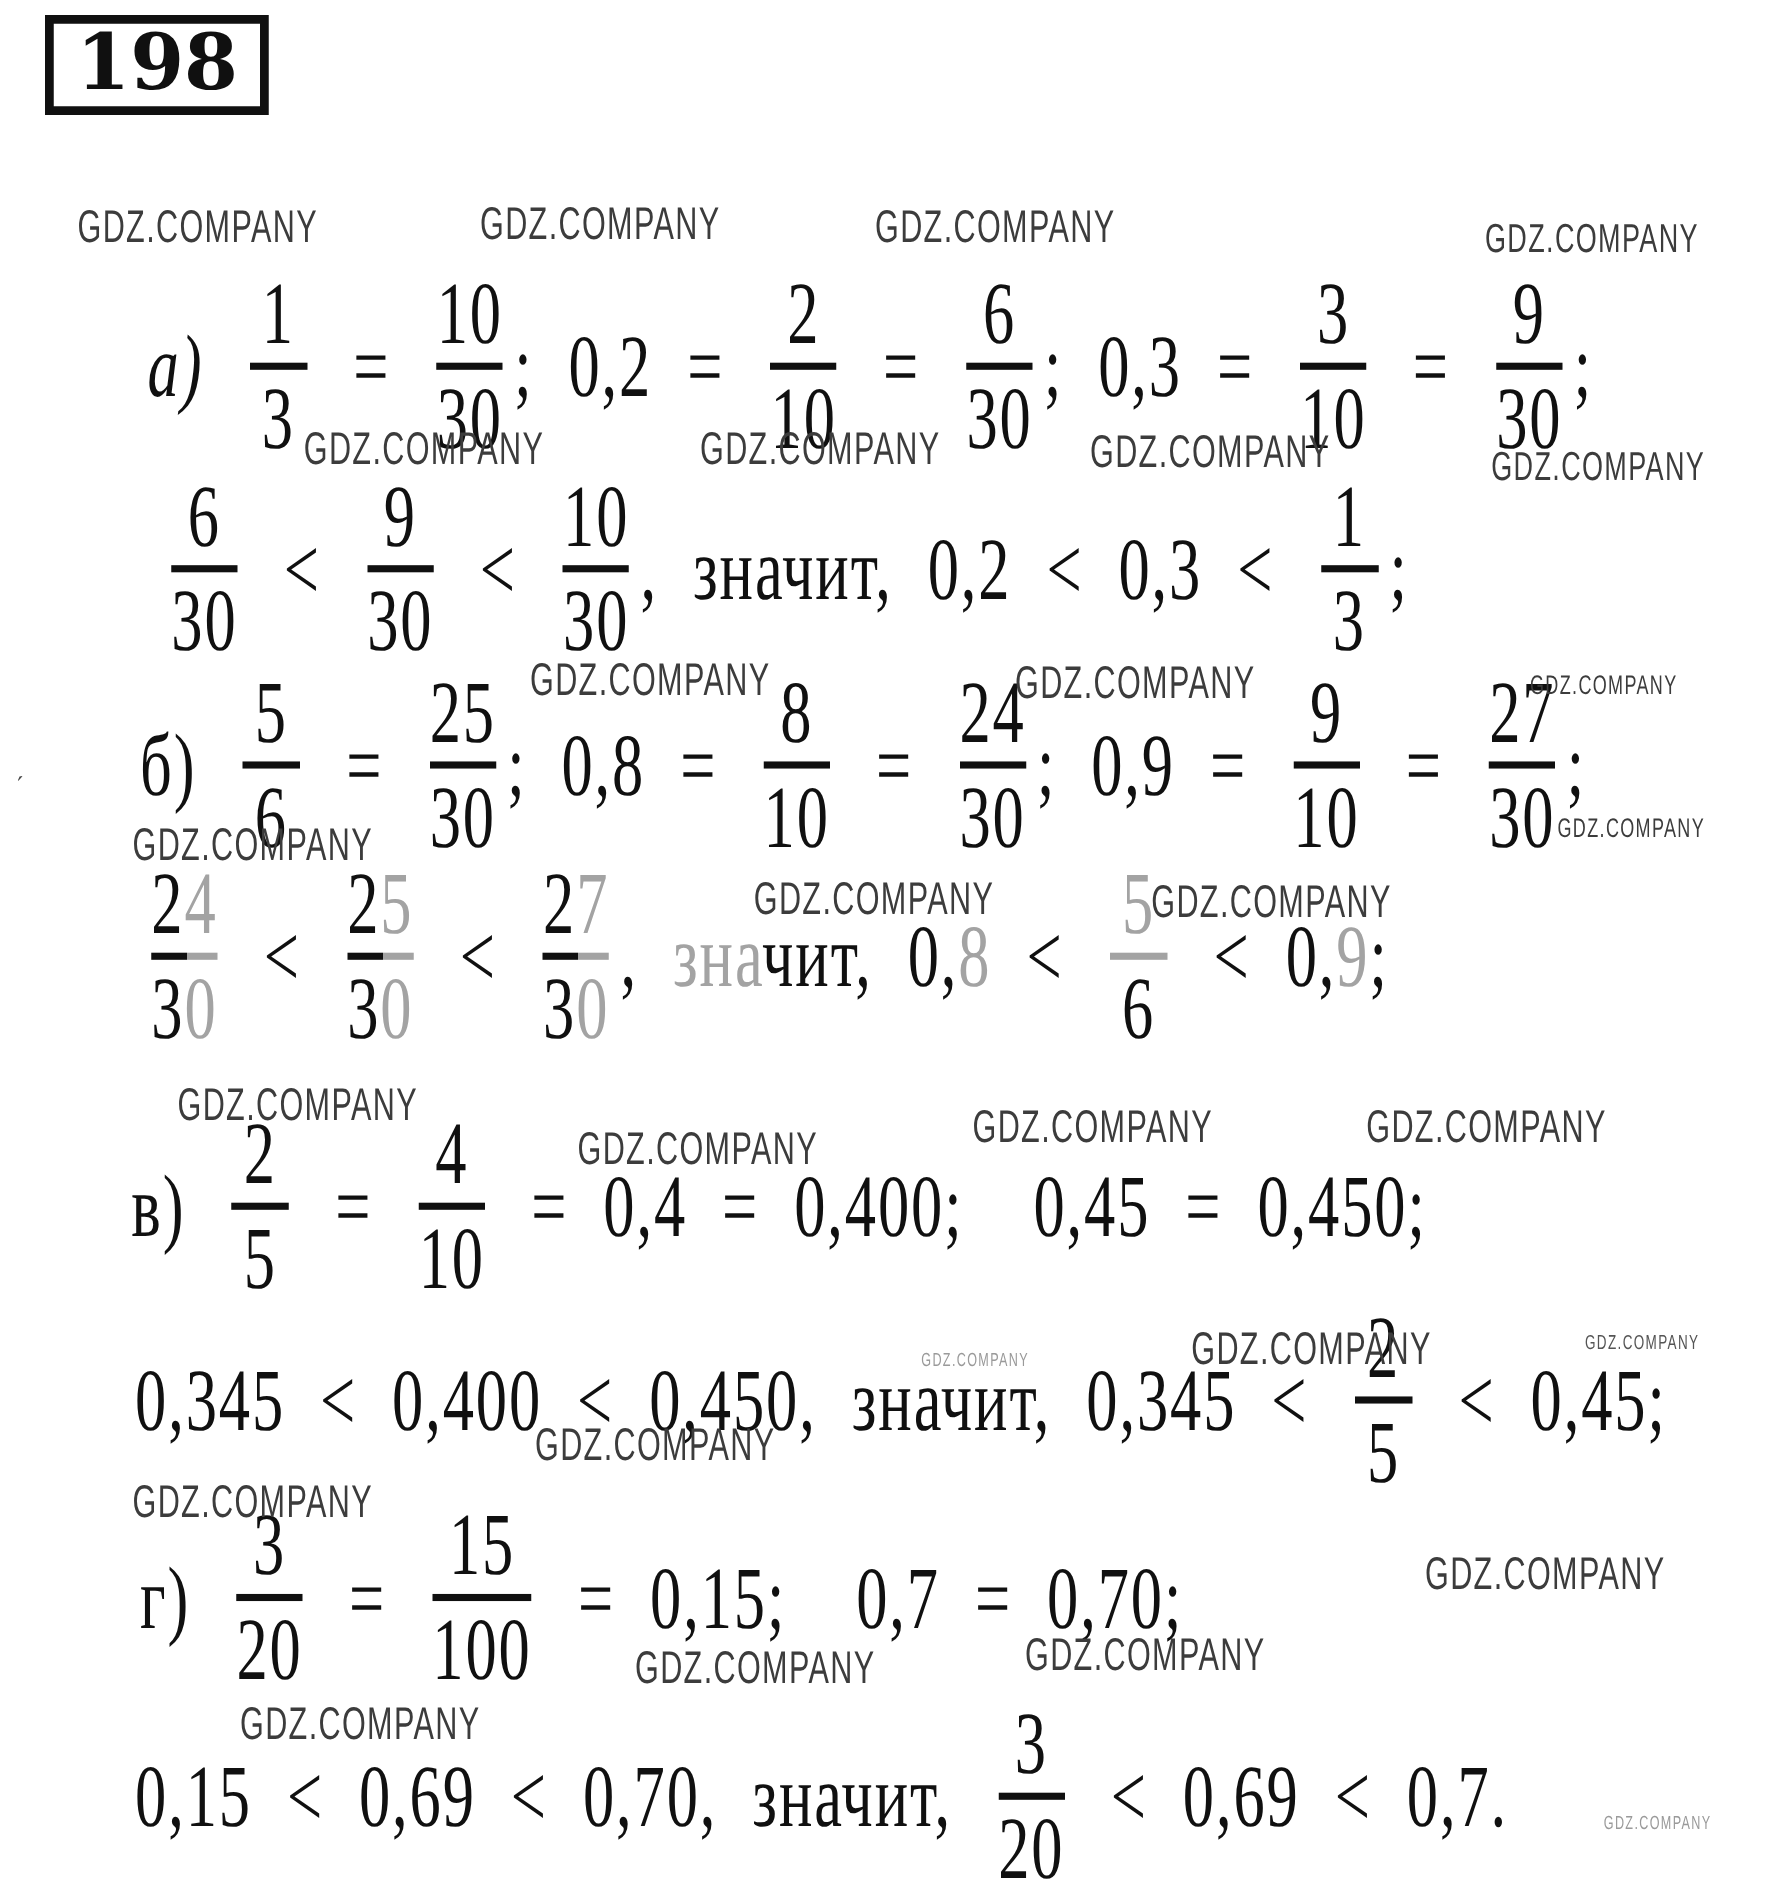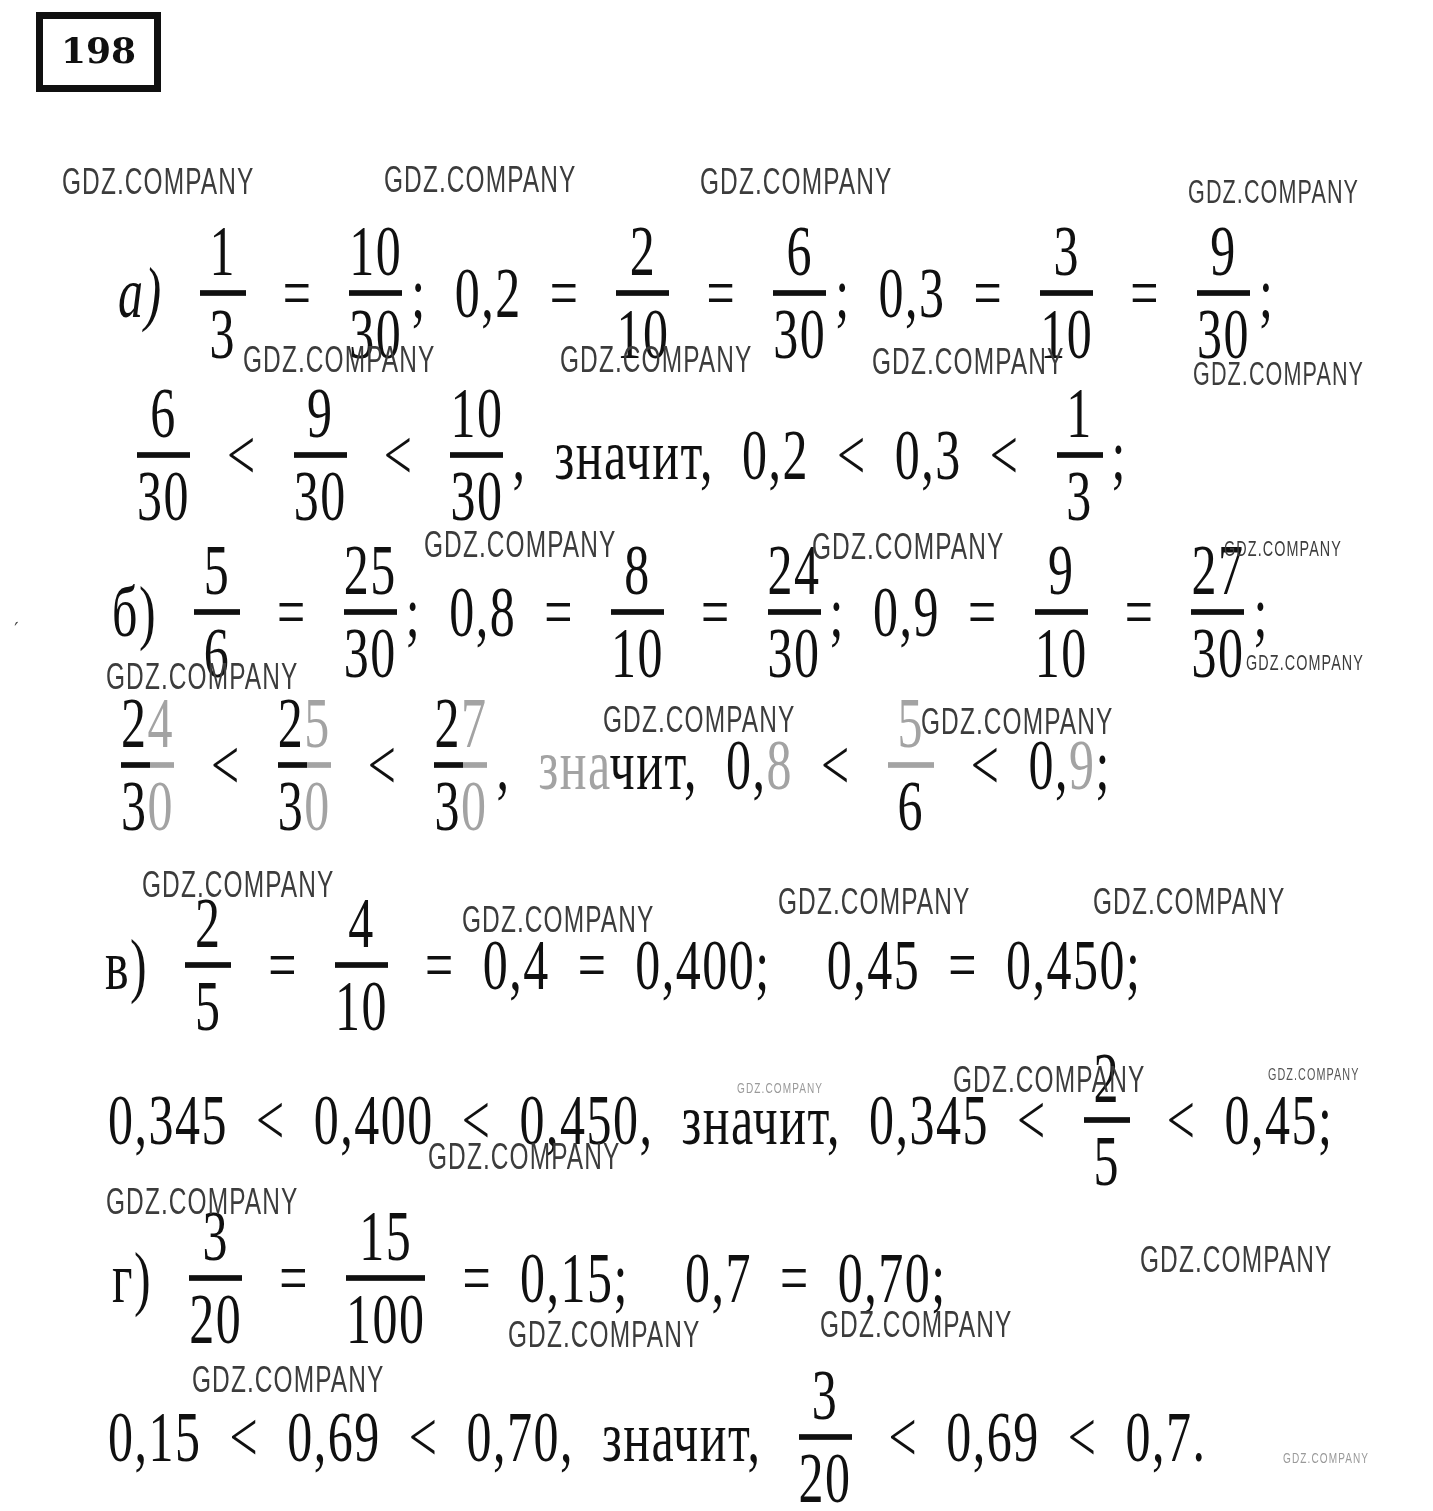--- a/index.html
+++ b/index.html
@@ -8,21 +8,21 @@
     font-family:"Liberation Serif", serif;
   }
   .page{position:absolute;inset:0;background:#fff;}
 
   
   .badge{
     position:absolute;left:36px;top:12px;
     border:7px solid var(--ink,#101010);
     padding:0 18px 4px 18px;
     font-family:"DejaVu Serif", serif;
-    font-weight:bold;font-size:36px;line-height:62px;
+    font-weight:bold;font-size:62px;line-height:62px;
     color:var(--ink,#101010);
   }
 
   
   .row{
     position:absolute;display:flex;align-items:center;white-space:pre;
     font-size:50px;line-height:1.1;color:var(--ink,#101010);
     letter-spacing:1.5px;word-spacing:14px;
     transform:translateY(-50%) scaleY(1.42);
   }

